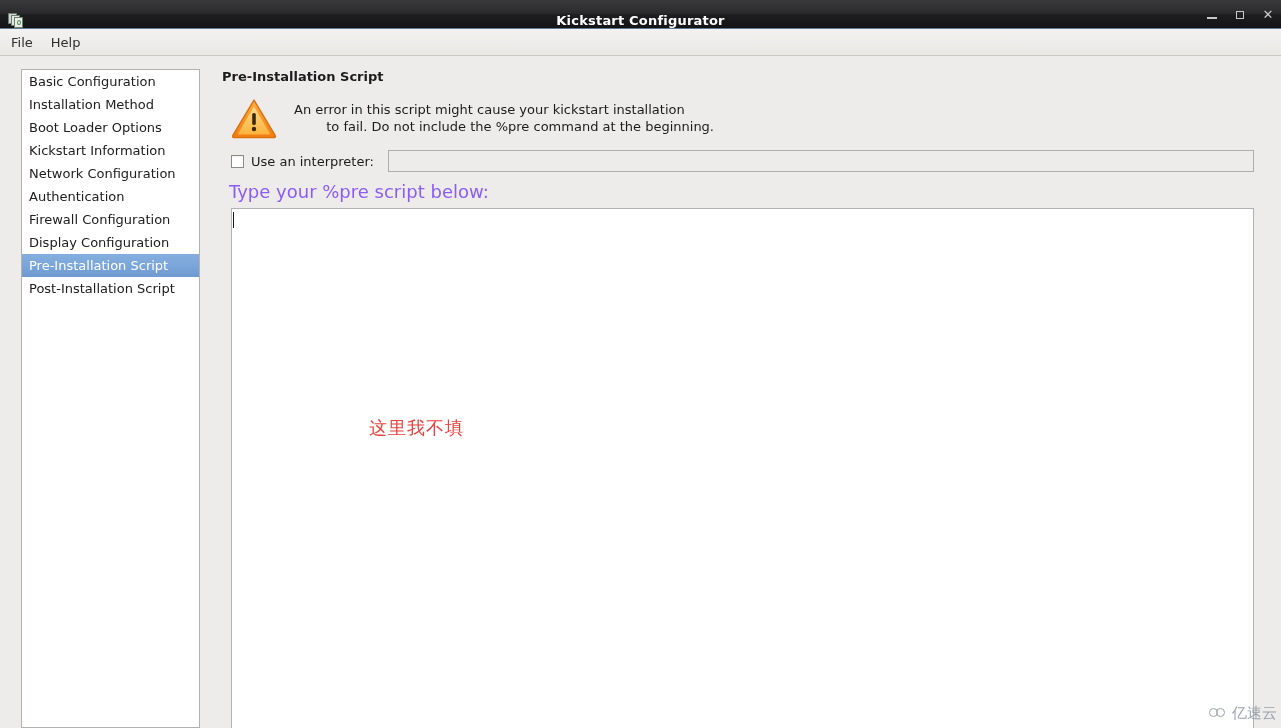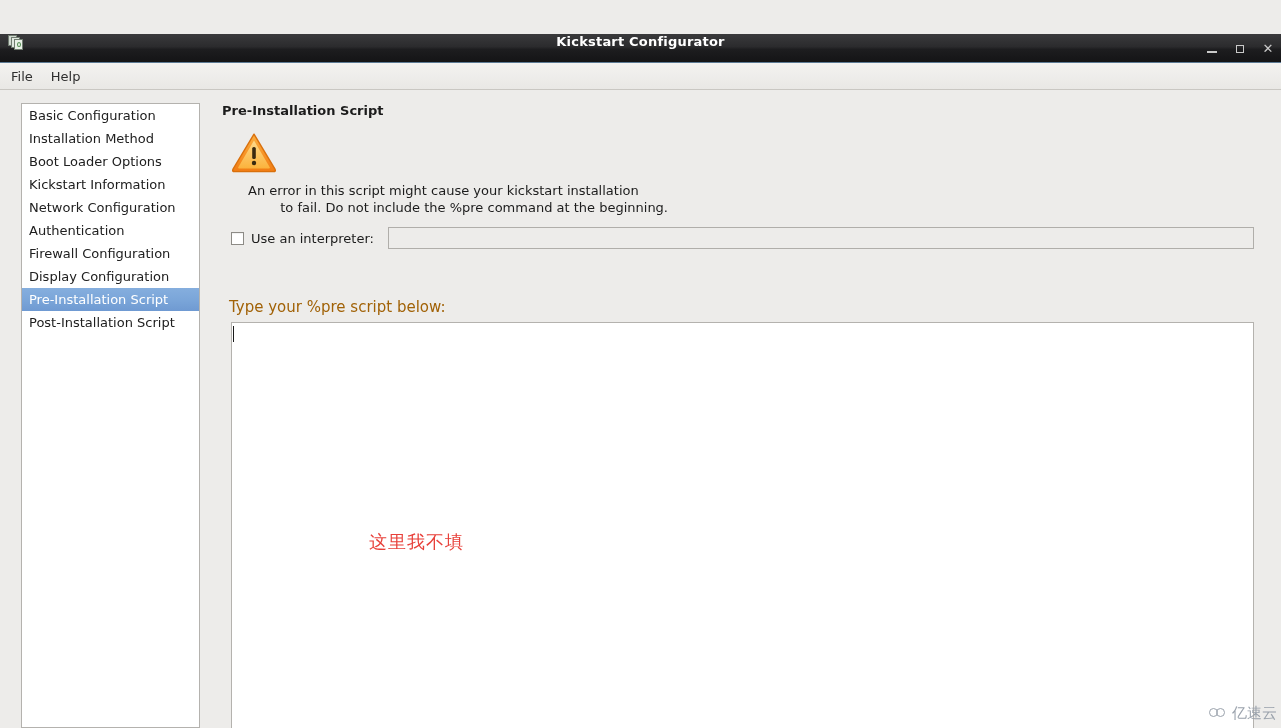--- a/index.html
+++ b/index.html
@@ -27,23 +27,22 @@
   }
 
   
   .titlebar {
     position: relative;
     height: 29px;
     flex: 0 0 29px;
     background: linear-gradient(to bottom, #3a3a3c 0%, #2b2b2d 45%, #1d1d1f 55%, #141416 100%);
     border-bottom: 1px solid #5c7a94;
     display: flex;
-    align-items: flex-start;
-    box-sizing: border-box;
-    margin-top: 34px;
+    align-items: flex-end;
+    box-sizing: border-box;
   }
   .titlebar-icon {
     width: 16px; height: 16px;
     margin-left: 8px;
     position: relative;
     flex: 0 0 16px;
   }
   .titlebar-icon .sheet {
     position: absolute;
     width: 9px; height: 11px;
@@ -178,21 +177,20 @@
     font-weight: bold;
     color: #1c1c1c;
     margin: 0 0 12px 0;
   }
 
   .warn-row {
     display: flex;
     align-items: flex-start;
     margin-left: 9px;
     margin-bottom: 11px;
-    flex-direction: column;
   }
   .warn-icon {
     width: 46px; height: 42px;
     flex: 0 0 46px;
     position: relative;
     margin-top: 1px;
   }
   .warn-text {
     margin-left: 17px;
     font-size: 13px;
@@ -234,25 +232,24 @@
     box-sizing: border-box;
     margin-right: 27px;
     font-size: 13px;
     color: #1c1c1c;
     padding: 0 5px;
     outline: none;
     font-family: "DejaVu Sans", "Liberation Sans", sans-serif;
   }
 
   .script-label {
-    font-size: 15px;
-    color: #a16207;
+    font-size: 18px;
+    color: #8b5cf6;
     margin-left: 7px;
     margin-bottom: 6px;
-    margin-top: 40px;
   }
 
   .textarea-wrap {
     flex: 1 1 auto;
     margin-left: 9px;
     margin-right: 27px;
     background: #ffffff;
     border: 1px solid #b4b2ae;
     border-bottom: none;
     box-sizing: border-box;

